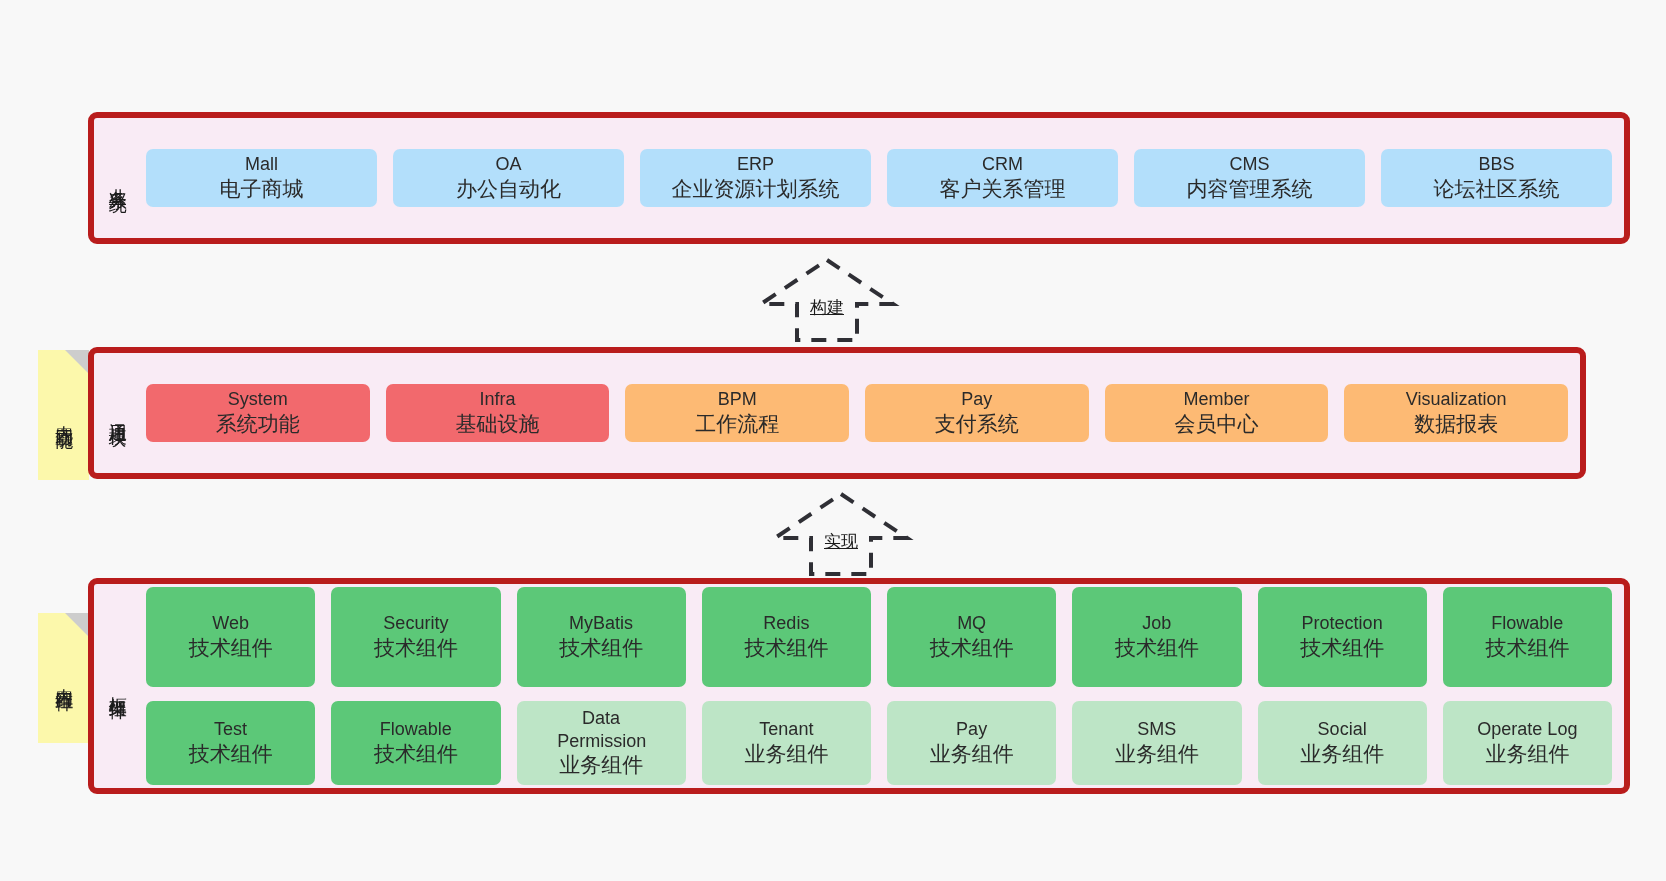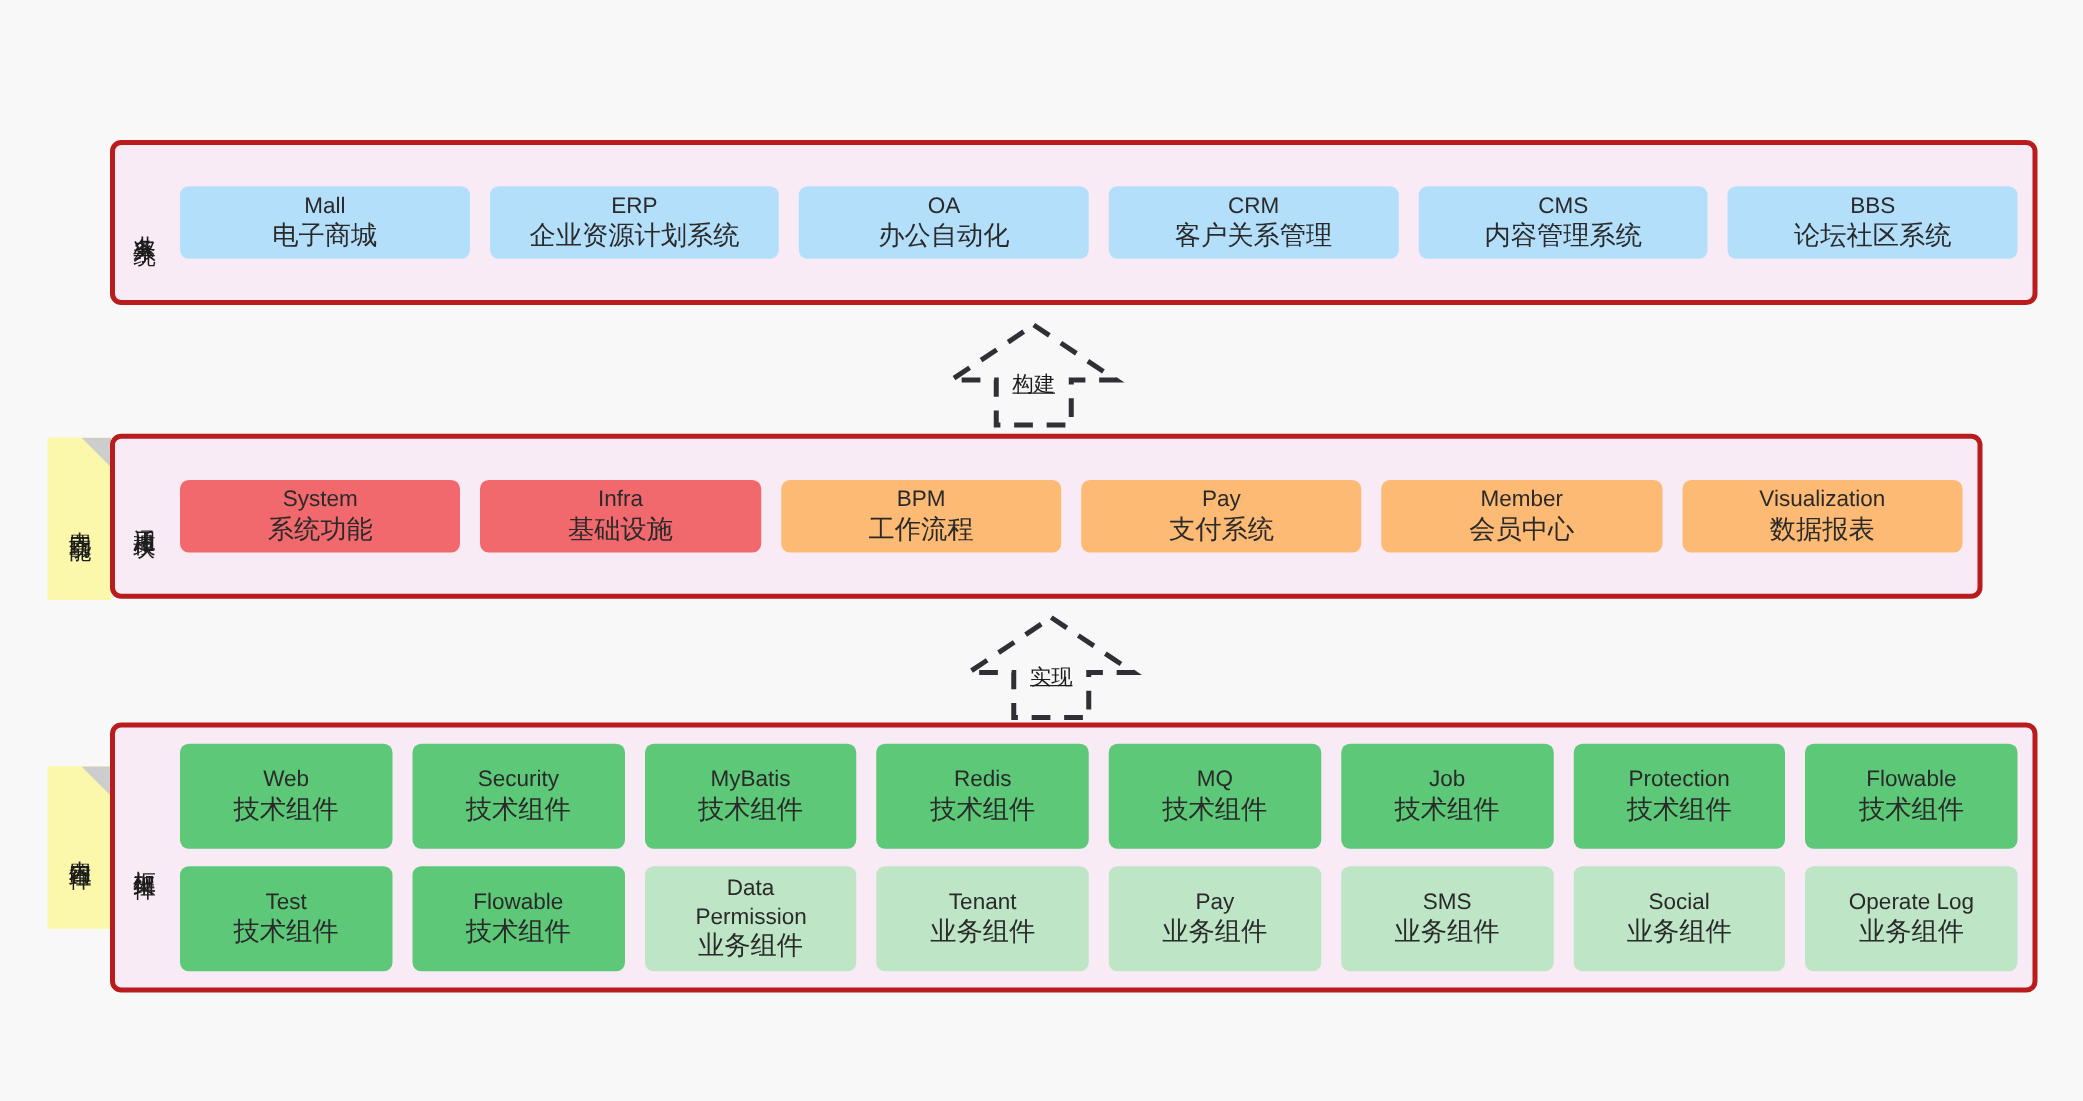--- a/index.html
+++ b/index.html
@@ -17,21 +17,21 @@
 
   #canvas {
     position: absolute;
     inset: 0;
   }
 
   
   .layer {
     position: absolute;
     background: #f9ebf5;
-    border: 4px solid #b91c1c;
+    border: 6px solid #b91c1c;
     border-radius: 9px;
     box-sizing: border-box;
     display: flex;
     align-items: stretch;
   }
 
   
   .layer-label {
     width: 46px;
     flex: 0 0 46px;
@@ -136,26 +136,26 @@
 
   <div class="layer" id="layer-business" style="left:88px; top:112px; width:1542px; height:132px;">
     <div class="layer-label">业务系统</div>
     <div class="layer-body">
       <div class="box-row">
         <div class="node n-blue">
           <span class="t1">Mall</span>
           <span class="t2">电子商城</span>
         </div>
         <div class="node n-blue">
+          <span class="t1">OA</span>
+          <span class="t2">办公自动化</span>
+        </div>
+        <div class="node n-blue">
           <span class="t1">ERP</span>
           <span class="t2">企业资源计划系统</span>
-        </div>
-        <div class="node n-blue">
-          <span class="t1">OA</span>
-          <span class="t2">办公自动化</span>
         </div>
         <div class="node n-blue">
           <span class="t1">CRM</span>
           <span class="t2">客户关系管理</span>
         </div>
         <div class="node n-blue">
           <span class="t1">CMS</span>
           <span class="t2">内容管理系统</span>
         </div>
         <div class="node n-blue">
@@ -218,21 +218,21 @@
   </div>
 
   <div class="note" style="left:38px; top:613px; width:51px; height:130px;">
     <span class="fold"></span>
     <span>内置组件</span>
   </div>
 
   <div class="layer" id="layer-framework" style="left:88px; top:578px; width:1542px; height:216px;">
     <div class="layer-label">框架组件</div>
     <div class="layer-body" style="gap:14px;">
-      <div class="box-row" style="height:84px;">
+      <div class="box-row" style="height:100px;">
         <div class="node n-green">
           <span class="t1">Web</span>
           <span class="t2">技术组件</span>
         </div>
         <div class="node n-green">
           <span class="t1">Security</span>
           <span class="t2">技术组件</span>
         </div>
         <div class="node n-green">
           <span class="t1">MyBatis</span>

